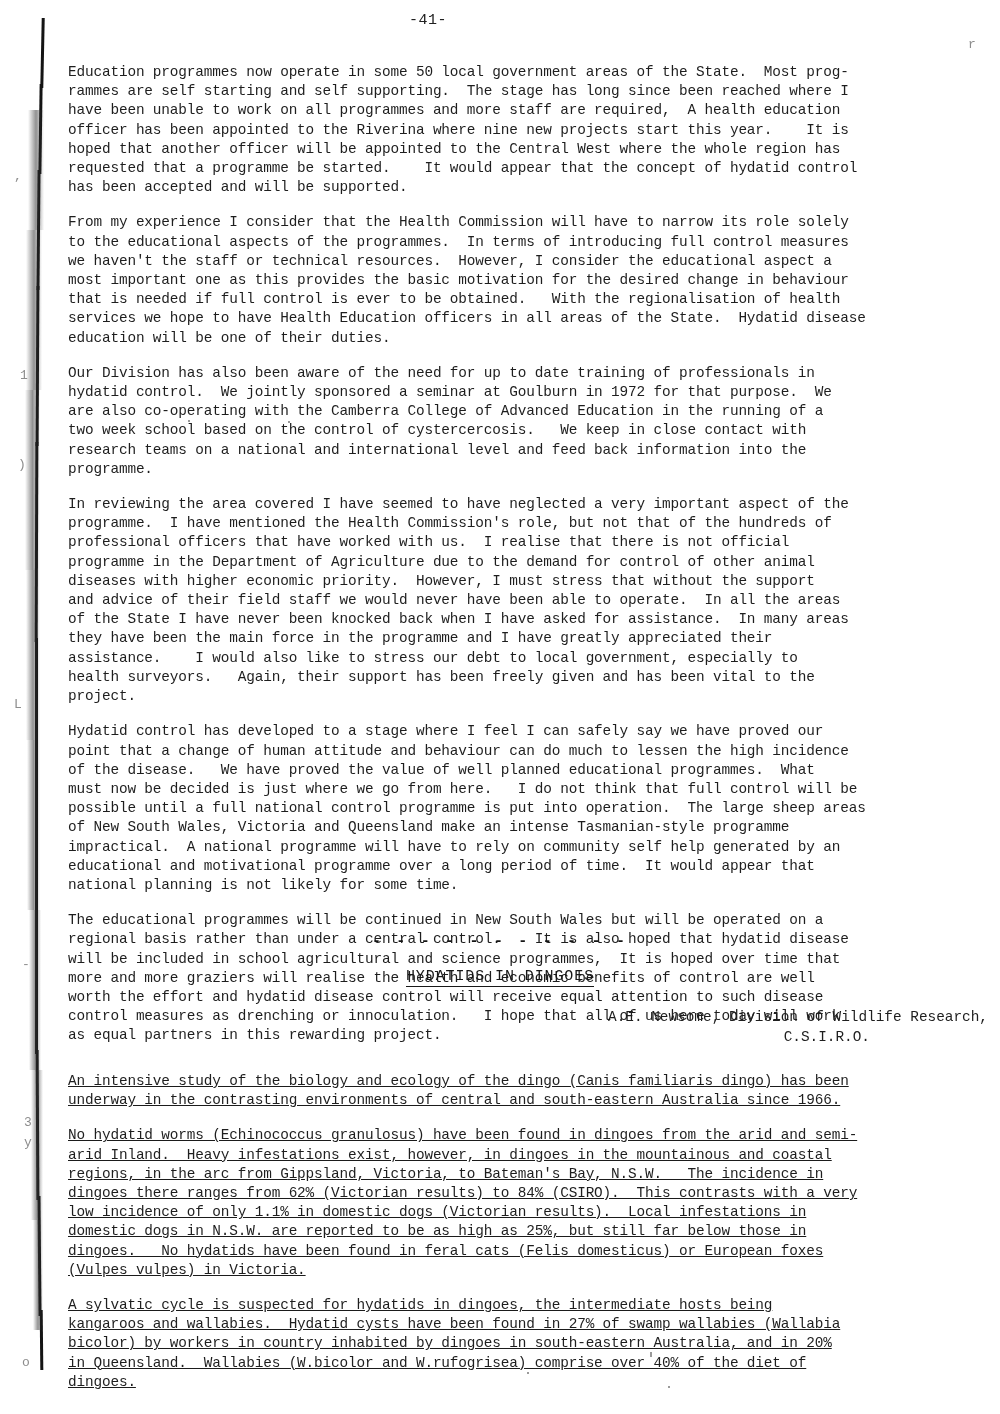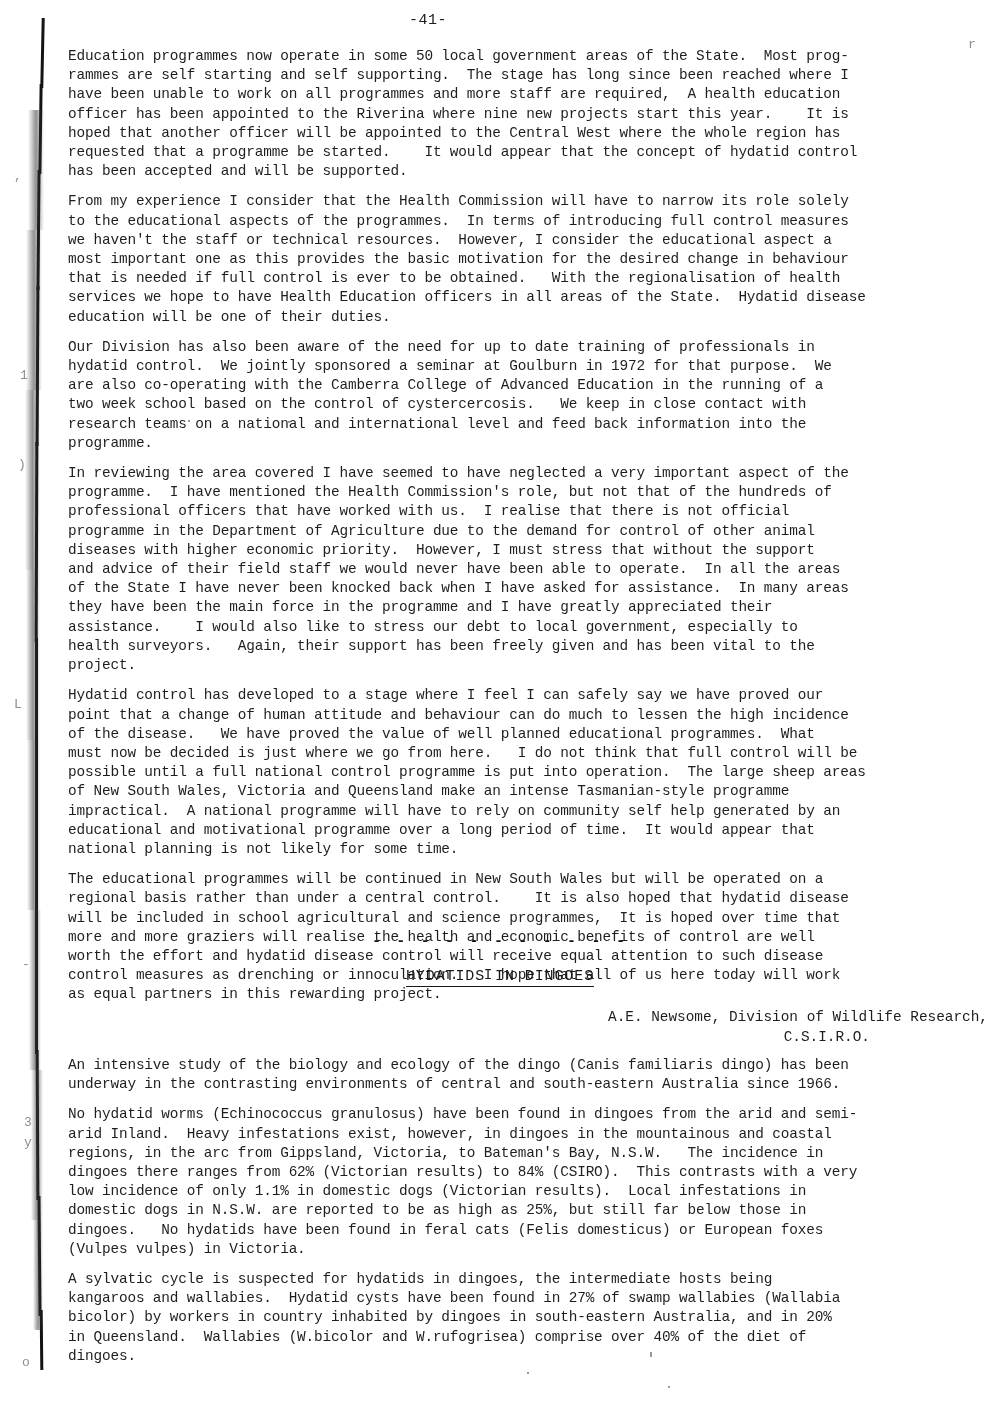--- a/index.html
+++ b/index.html
@@ -61,21 +61,21 @@
   }
 
   
   .text-column {
     position: absolute;
     left: 68px;
     top: 47px;
     width: 920px;
   }
   p.para {
-    margin: 0 0 11px 0;
+    margin: 16px 0 11px 0;
     font-size: 14.4px;
     line-height: 19.2px;
     letter-spacing: -0.15px;
     white-space: pre-wrap;
     color: #1e1e1e;
   }
 
   
   .divider {
     position: absolute;
@@ -120,20 +120,21 @@
   .byline .line2 {
     padding-right: 118px;
   }
 
   
   .article-body {
     position: absolute;
     left: 68px;
     top: 1056px;
     width: 920px;
+    text-decoration: underline;
   }
 
   
   .speck {
     position: absolute;
     background: #9a9a9a;
   }
 </style>
 </head>
 <body>

